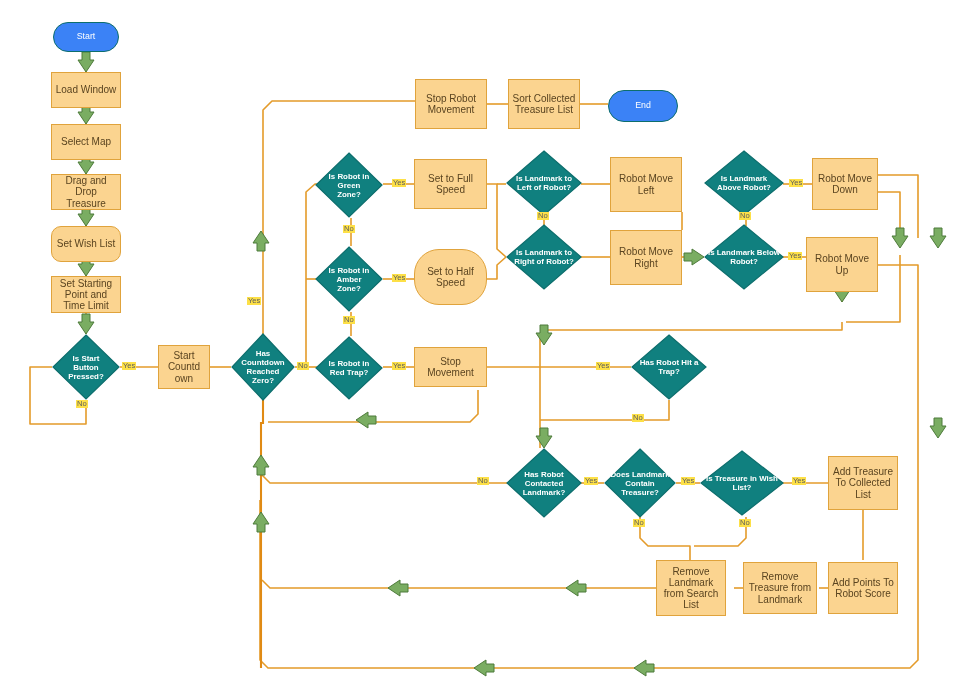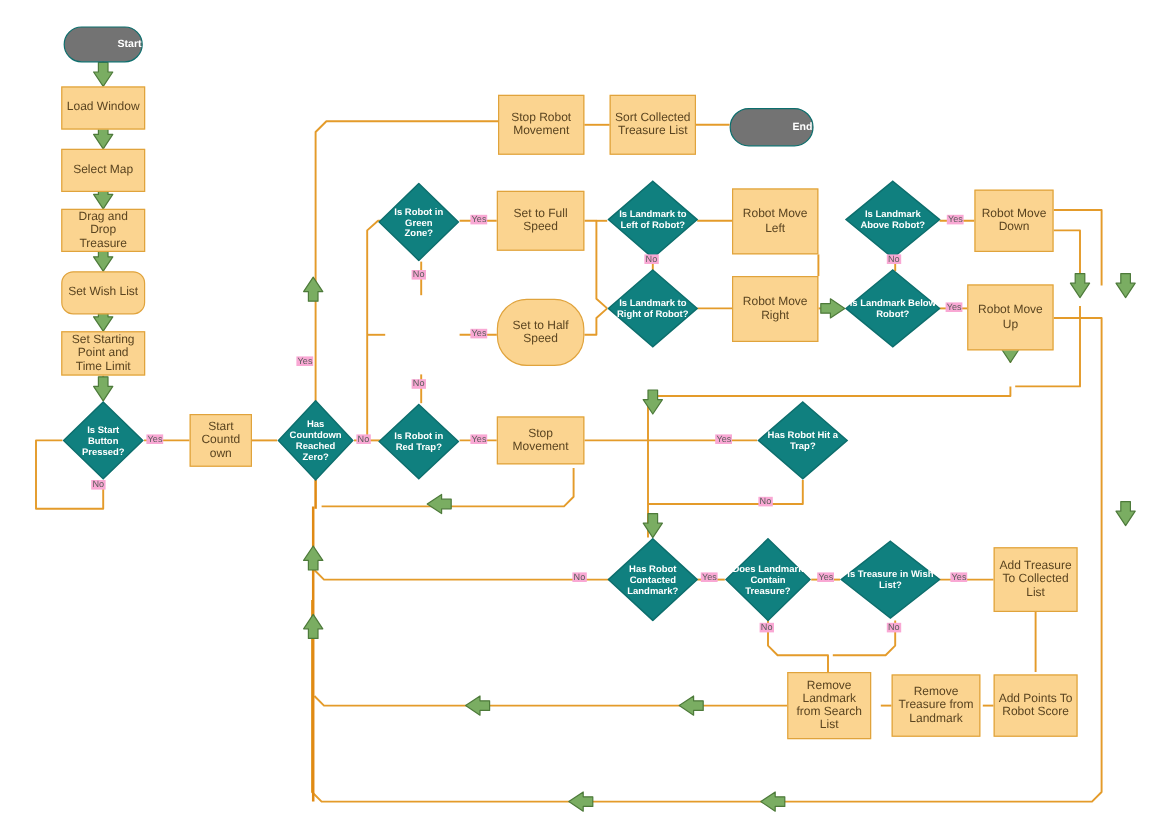--- a/index.html
+++ b/index.html
@@ -55,27 +55,26 @@
     line-height: 1.12;
   }
   .proc {
     background: #fbd490;
     border: 1.3px solid #e0a33c;
     color: #5a4420;
     font-size: 10px;
     padding: 2px 3px;
   }
   .terminal {
-    background: #737373;
+    background: #3b82f6;
     border: 1.3px solid #0d6e6d;
     border-radius: 999px;
     color: #ffffff;
     font-size: 8.8px;
-    font-weight: bold;
-    justify-content: flex-end;
+    font-weight: normal;
   }
   .diamond-wrap {
     position: absolute;
   }
   .diamond-wrap svg.dshape {
     position: absolute;
     left: 0;
     top: 0;
   }
   .diamond-wrap .dtext {
@@ -97,21 +96,21 @@
   }
   .dpoly {
     fill: #10807f;
     stroke: #0d6e6d;
     stroke-width: 1.2;
   }
   .elabel {
     position: absolute;
     color: #5d5d5d;
     font-size: 7.6px;
-    background: #f9a8d4;
+    background: #fde047;
     padding: 0 1px;
     white-space: nowrap;
     line-height: 1;
   }
 </style>
 </head>
 <body>
 
 <div id="canvas">
 
@@ -295,20 +294,26 @@
     <path class="conn" d="M580,104 L608,104"></path>
   </svg>
 
   <div class="diamond-wrap" style="left:315px; top:152px; width:68px; height:66px;">
     <svg class="dshape" width="68" height="66" viewBox="0 0 68 66">
         <polygon class="dpoly" points="34,1 67,33 34,65 1,33"></polygon>
       </svg>
     <div class="dtext">Is Robot in Green Zone?</div>
   </div>
 
+  <div class="diamond-wrap" style="left:315px; top:246px; width:68px; height:66px;">
+    <svg class="dshape" width="68" height="66" viewBox="0 0 68 66">
+        <polygon class="dpoly" points="34,1 67,33 34,65 1,33"></polygon>
+      </svg>
+    <div class="dtext">Is Robot in Amber Zone?</div>
+  </div>
 
   <div class="diamond-wrap" style="left:315px; top:336px; width:68px; height:64px;">
     <svg class="dshape" width="68" height="64" viewBox="0 0 68 64">
         <polygon class="dpoly" points="34,1 67,32 34,63 1,32"></polygon>
       </svg>
     <div class="dtext">Is Robot in Red Trap?</div>
   </div>
 
   <div class="node proc" style="left:414px; top:159px; width:73px; height:50px;">
     <span>Set to Full Speed</span>

